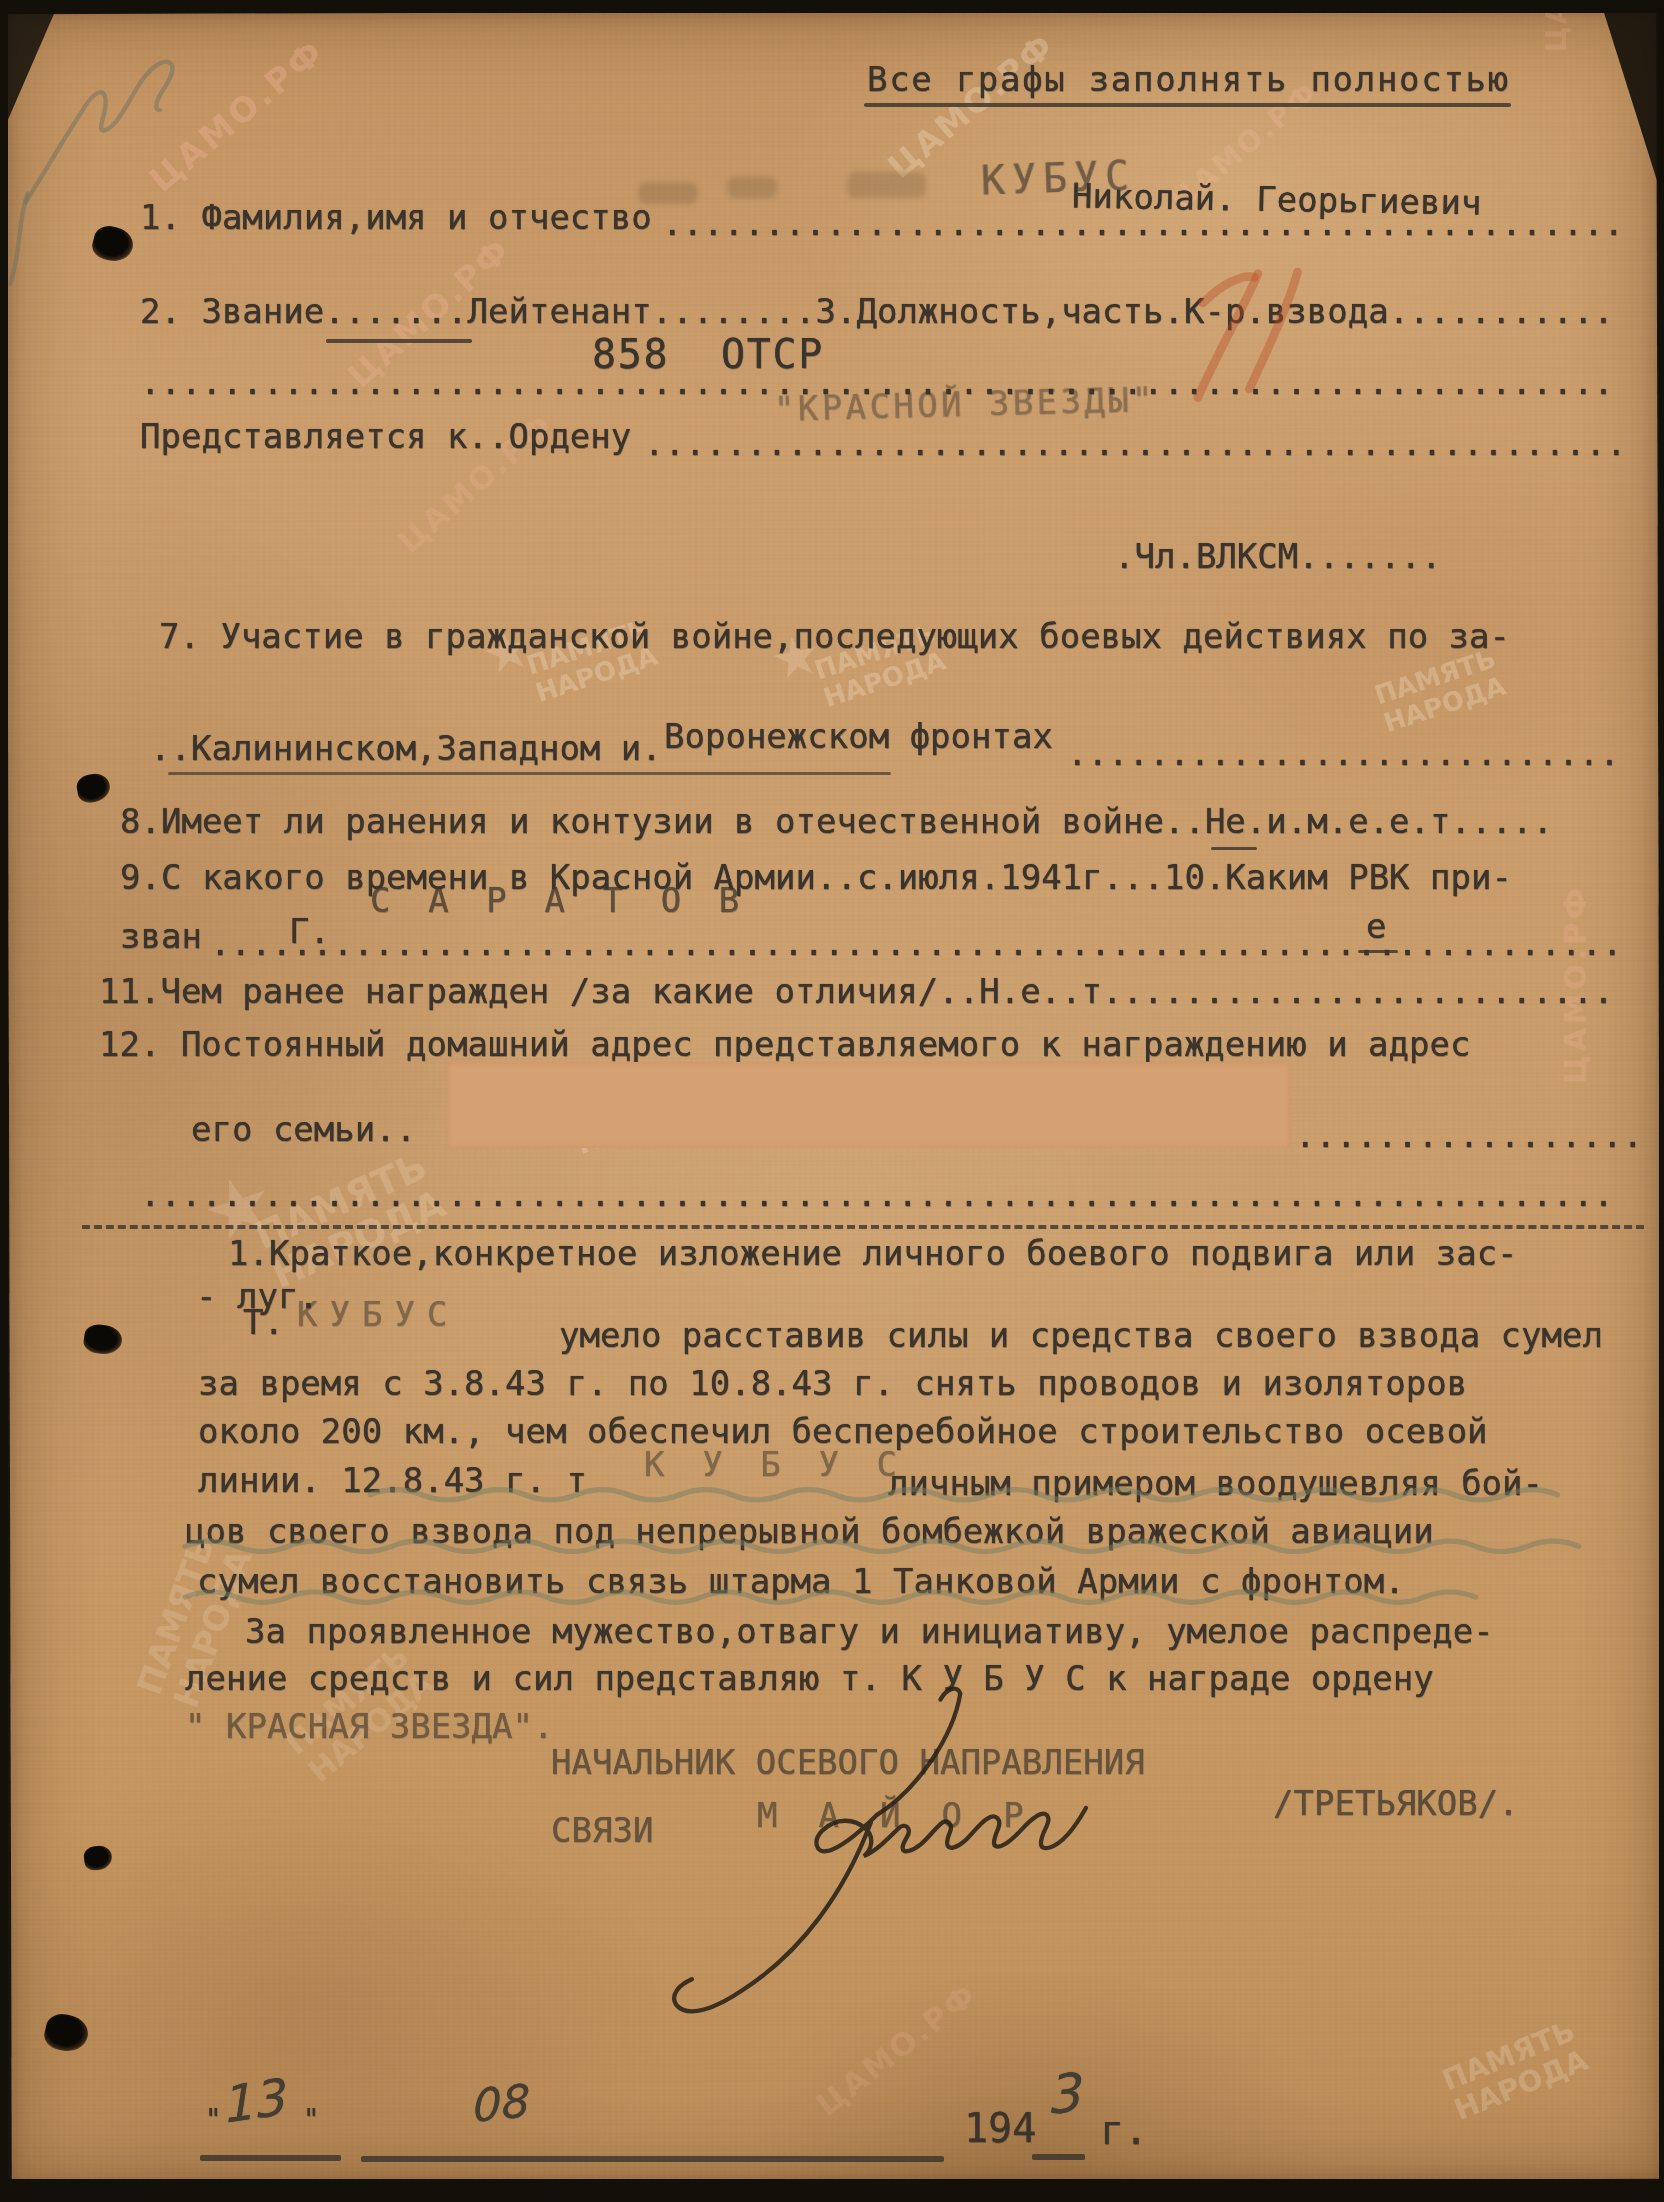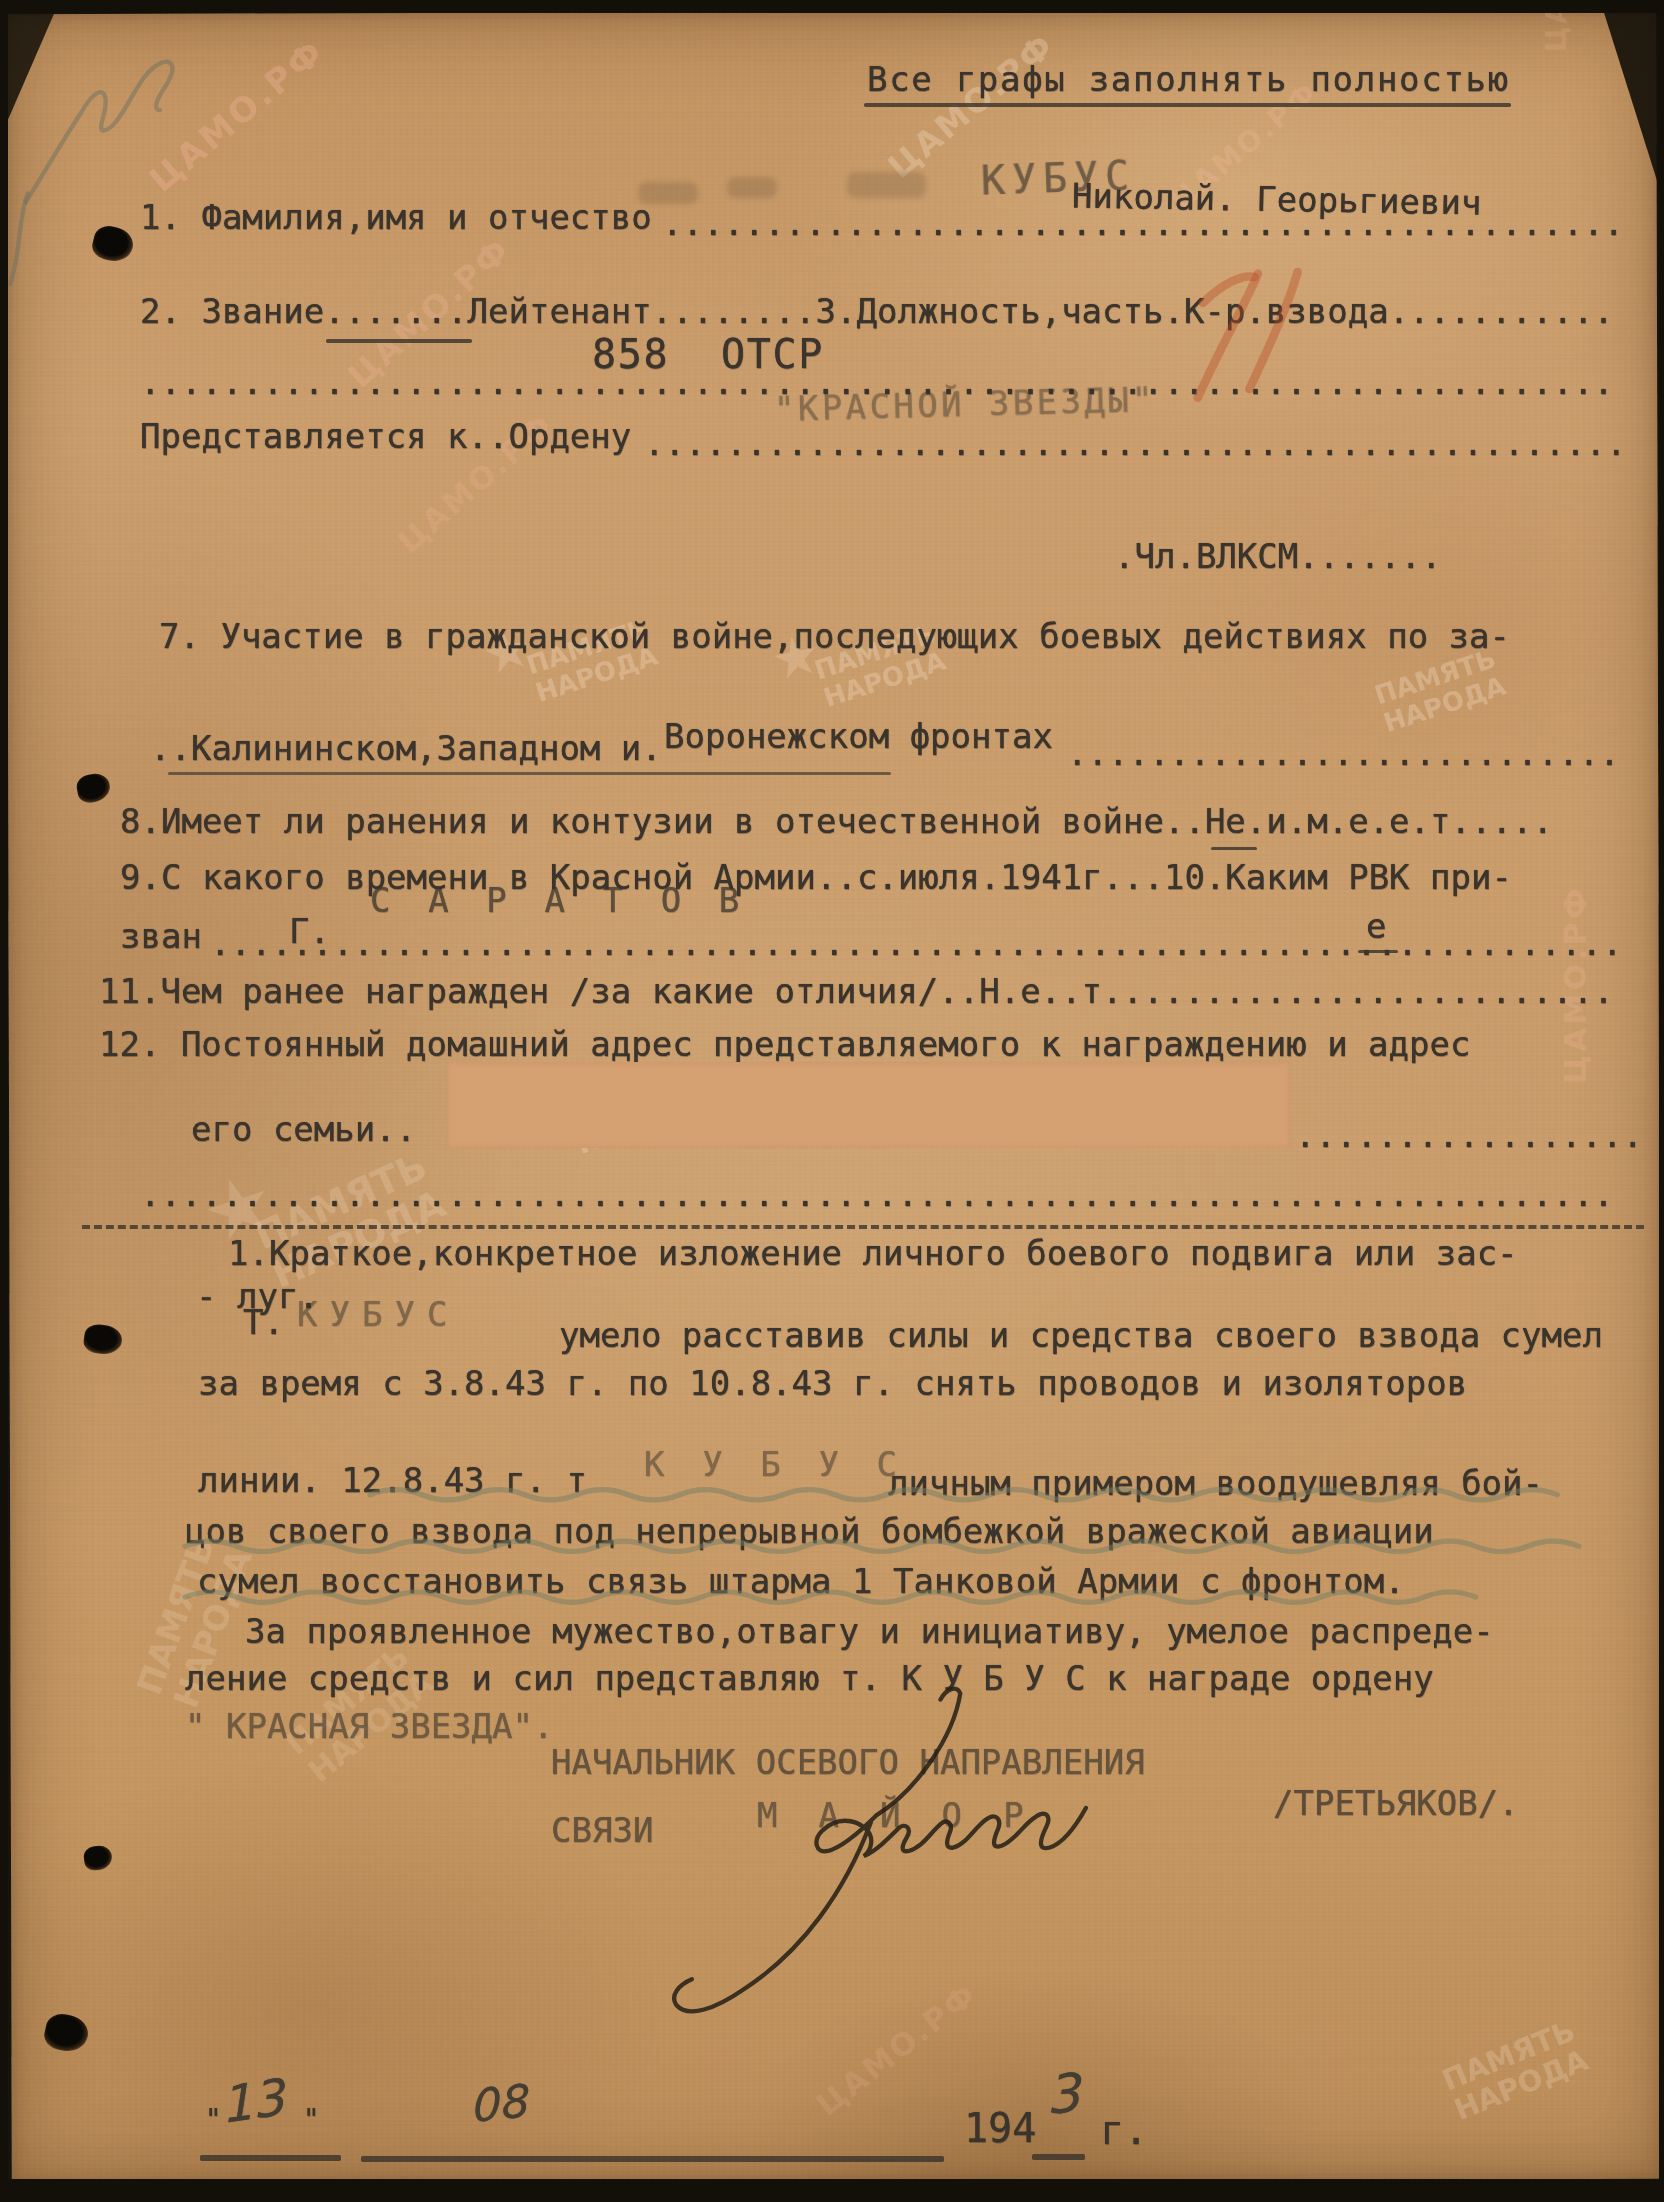--- a/index.html
+++ b/index.html
@@ -124,20 +124,21 @@
   <span class="t" style="left:140px;top:1177px;">........................................................................</span>
 
   <div style="position:absolute;left:82px;top:1225px;width:1562px;border-top:4.3px dashed rgba(58,52,44,.8);"></div>
 
   <span class="t" style="left:228px;top:1236px;">1.Краткое,конкретное изложение личного боевого подвига или зас-</span>
   <span class="t" style="left:196px;top:1279px;">- луг.</span>
   <span class="t" style="left:243px;top:1305px;">Т.</span>
   <span class="t" style="left:297px;top:1297px;letter-spacing:12px;opacity:.5;filter:blur(0.4px);">КУБУС</span>
   <span class="t" style="left:559px;top:1318px;">умело расставив силы и средства своего взвода сумел</span>
   <span class="t" style="left:198px;top:1366px;">за время с 3.8.43 г. по 10.8.43 г. снять проводов и изоляторов</span>
+  <span class="t" style="left:198px;top:1414px;">около 200 км., чем обеспечил бесперебойное строительство осевой</span>
   <span class="t" style="left:198px;top:1463px;">линии. 12.8.43 г. т</span>
   <span class="t" style="left:644px;top:1447px;letter-spacing:8.6px;opacity:.5;filter:blur(0.4px);">К У Б У С</span>
   <span class="t" style="left:185px;top:1514px;">цов своего взвода под непрерывной бомбежкой вражеской авиации</span>
   <span class="t" style="left:888px;top:1466px;">личным примером воодушевляя бой-</span>
   <span class="t" style="left:197px;top:1564px;">сумел восстановить связь штарма 1 Танковой Армии с фронтом.</span>
   <span class="t" style="left:245px;top:1614px;">За проявленное мужество,отвагу и инициативу, умелое распреде-</span>
   <span class="t" style="left:185px;top:1661px;">ление средств и сил представляю т. К У Б У С к награде ордену</span>
   <span class="t" style="left:185px;top:1709px;opacity:.6;filter:blur(0.3px);">" КРАСНАЯ ЗВЕЗДА".</span>
 
   <svg width="1665" height="2203" viewBox="0 0 1935 2560" style="left:0;top:0;">

